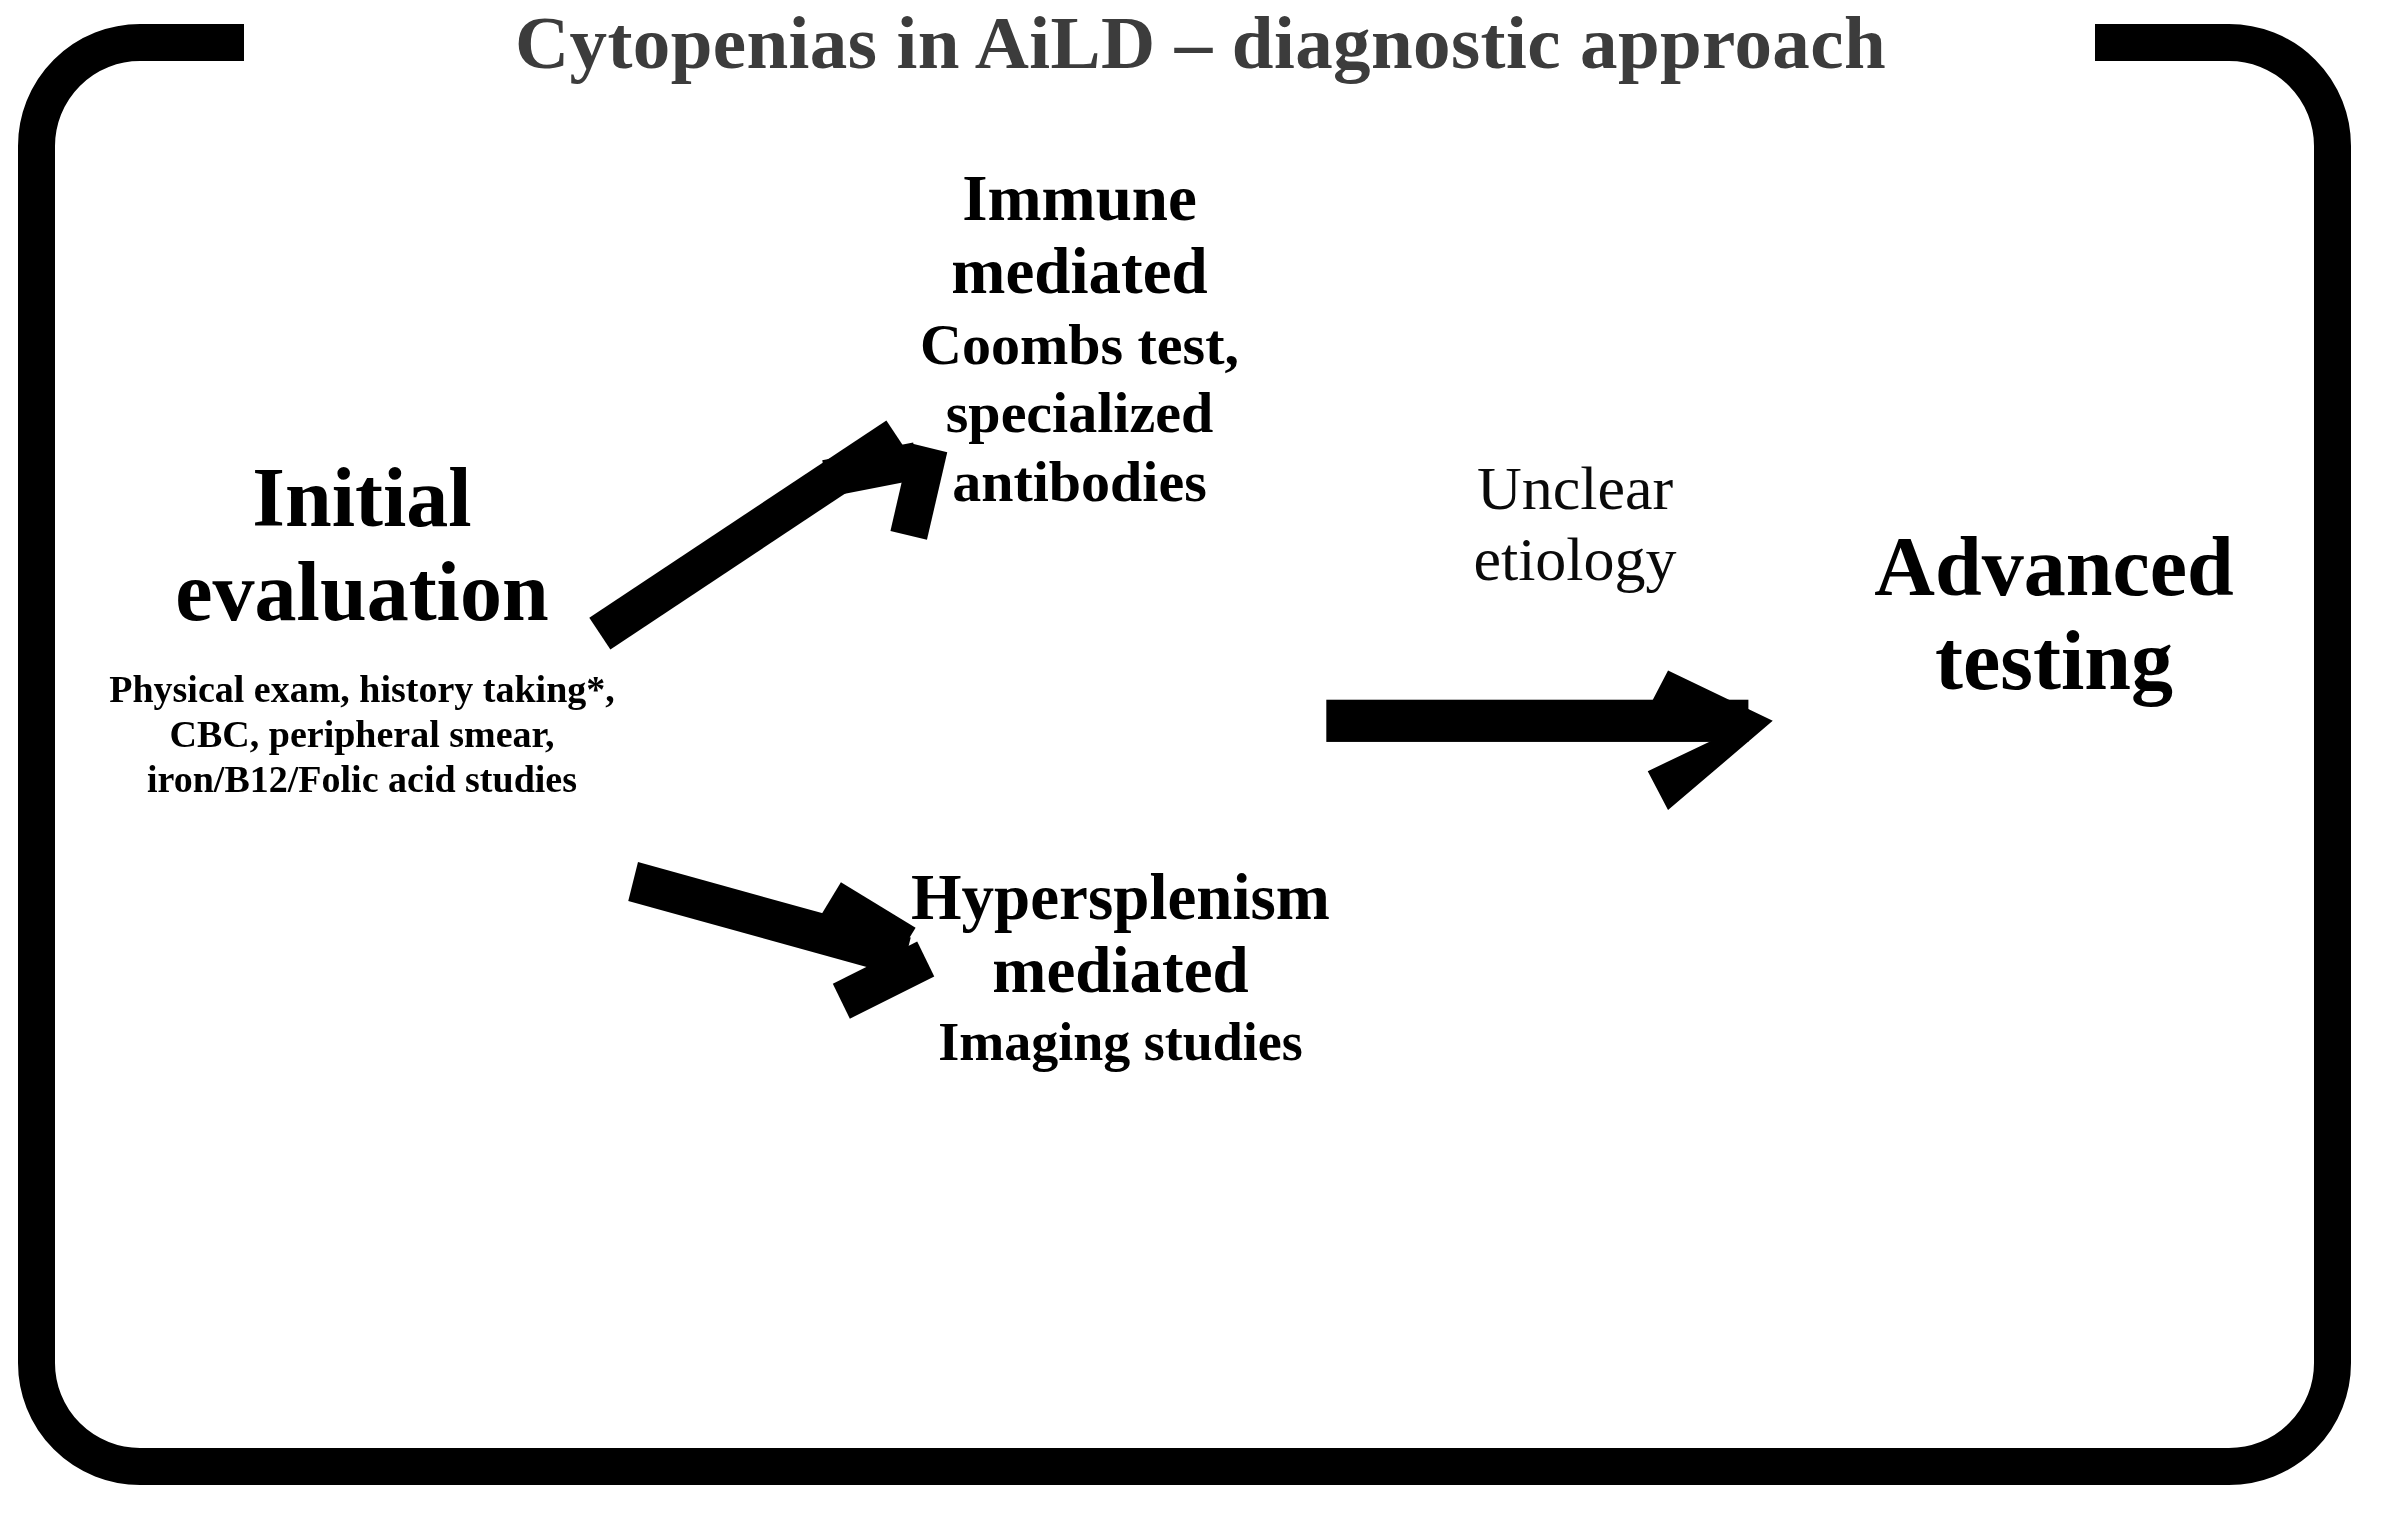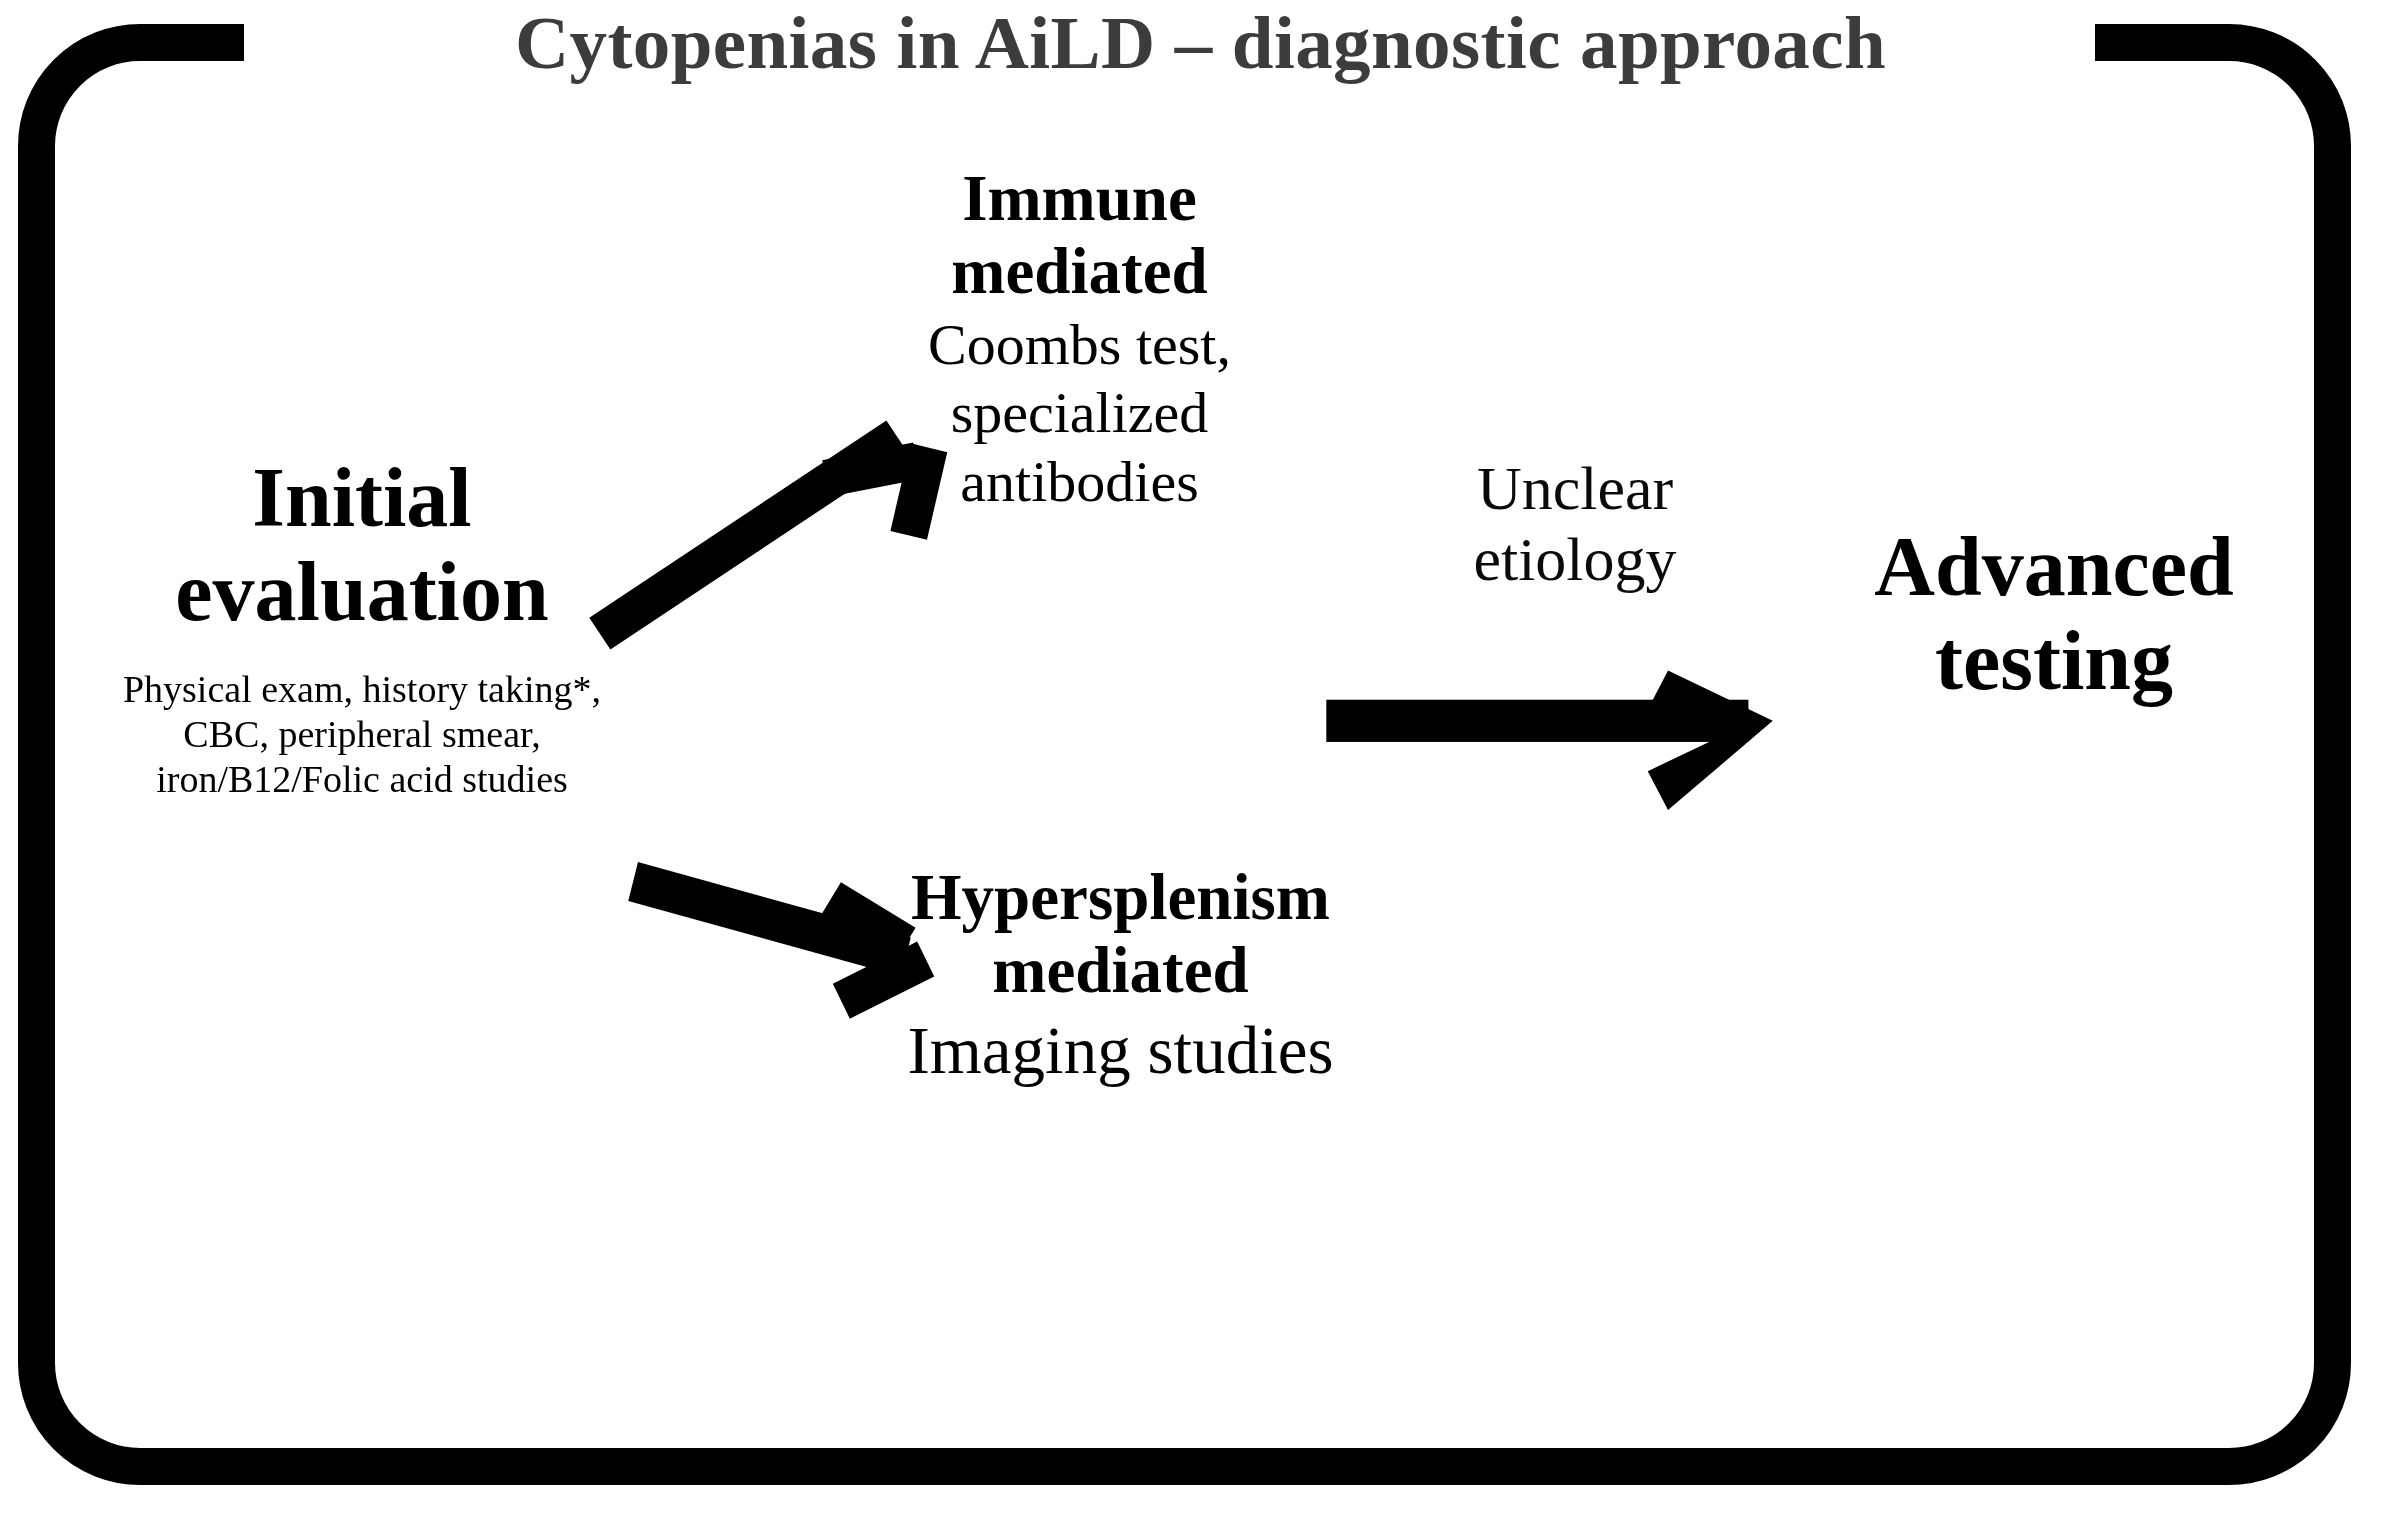--- a/index.html
+++ b/index.html
@@ -60,21 +60,21 @@
   .node {
     position: absolute;
     text-align: center;
     color: #000000;
   }
   .node .head {
     font-weight: bold;
     line-height: 1.12;
   }
   .node .sub {
-    font-weight: normal;
+    font-weight: bold;
     line-height: 1.18;
   }
 
   
   #node-initial {
     left: 78px;
     top: 451px;
     width: 568px;
   }
   #node-initial .head { font-size: 84px; }
@@ -89,21 +89,21 @@
   #node-immune .head { font-size: 65px; text-align: center; }
   #node-immune .sub  { font-size: 58px; margin-top: 3.2px; }
 
   
   #node-hyper {
     left: 828px;
     top: 861px;
     width: 585px;
   }
   #node-hyper .head { font-size: 65px; }
-  #node-hyper .sub  { font-size: 67px; margin-top: 4.9px; }
+  #node-hyper .sub  { font-size: 54px; margin-top: 4.9px; }
 
   
   #node-advanced {
     left: 1770px;
     top: 520px;
     width: 568px;
   }
   #node-advanced .head { font-size: 84px; }
   #node-advanced .sub  { font-size: 54px; margin-top: 28px; }
 

